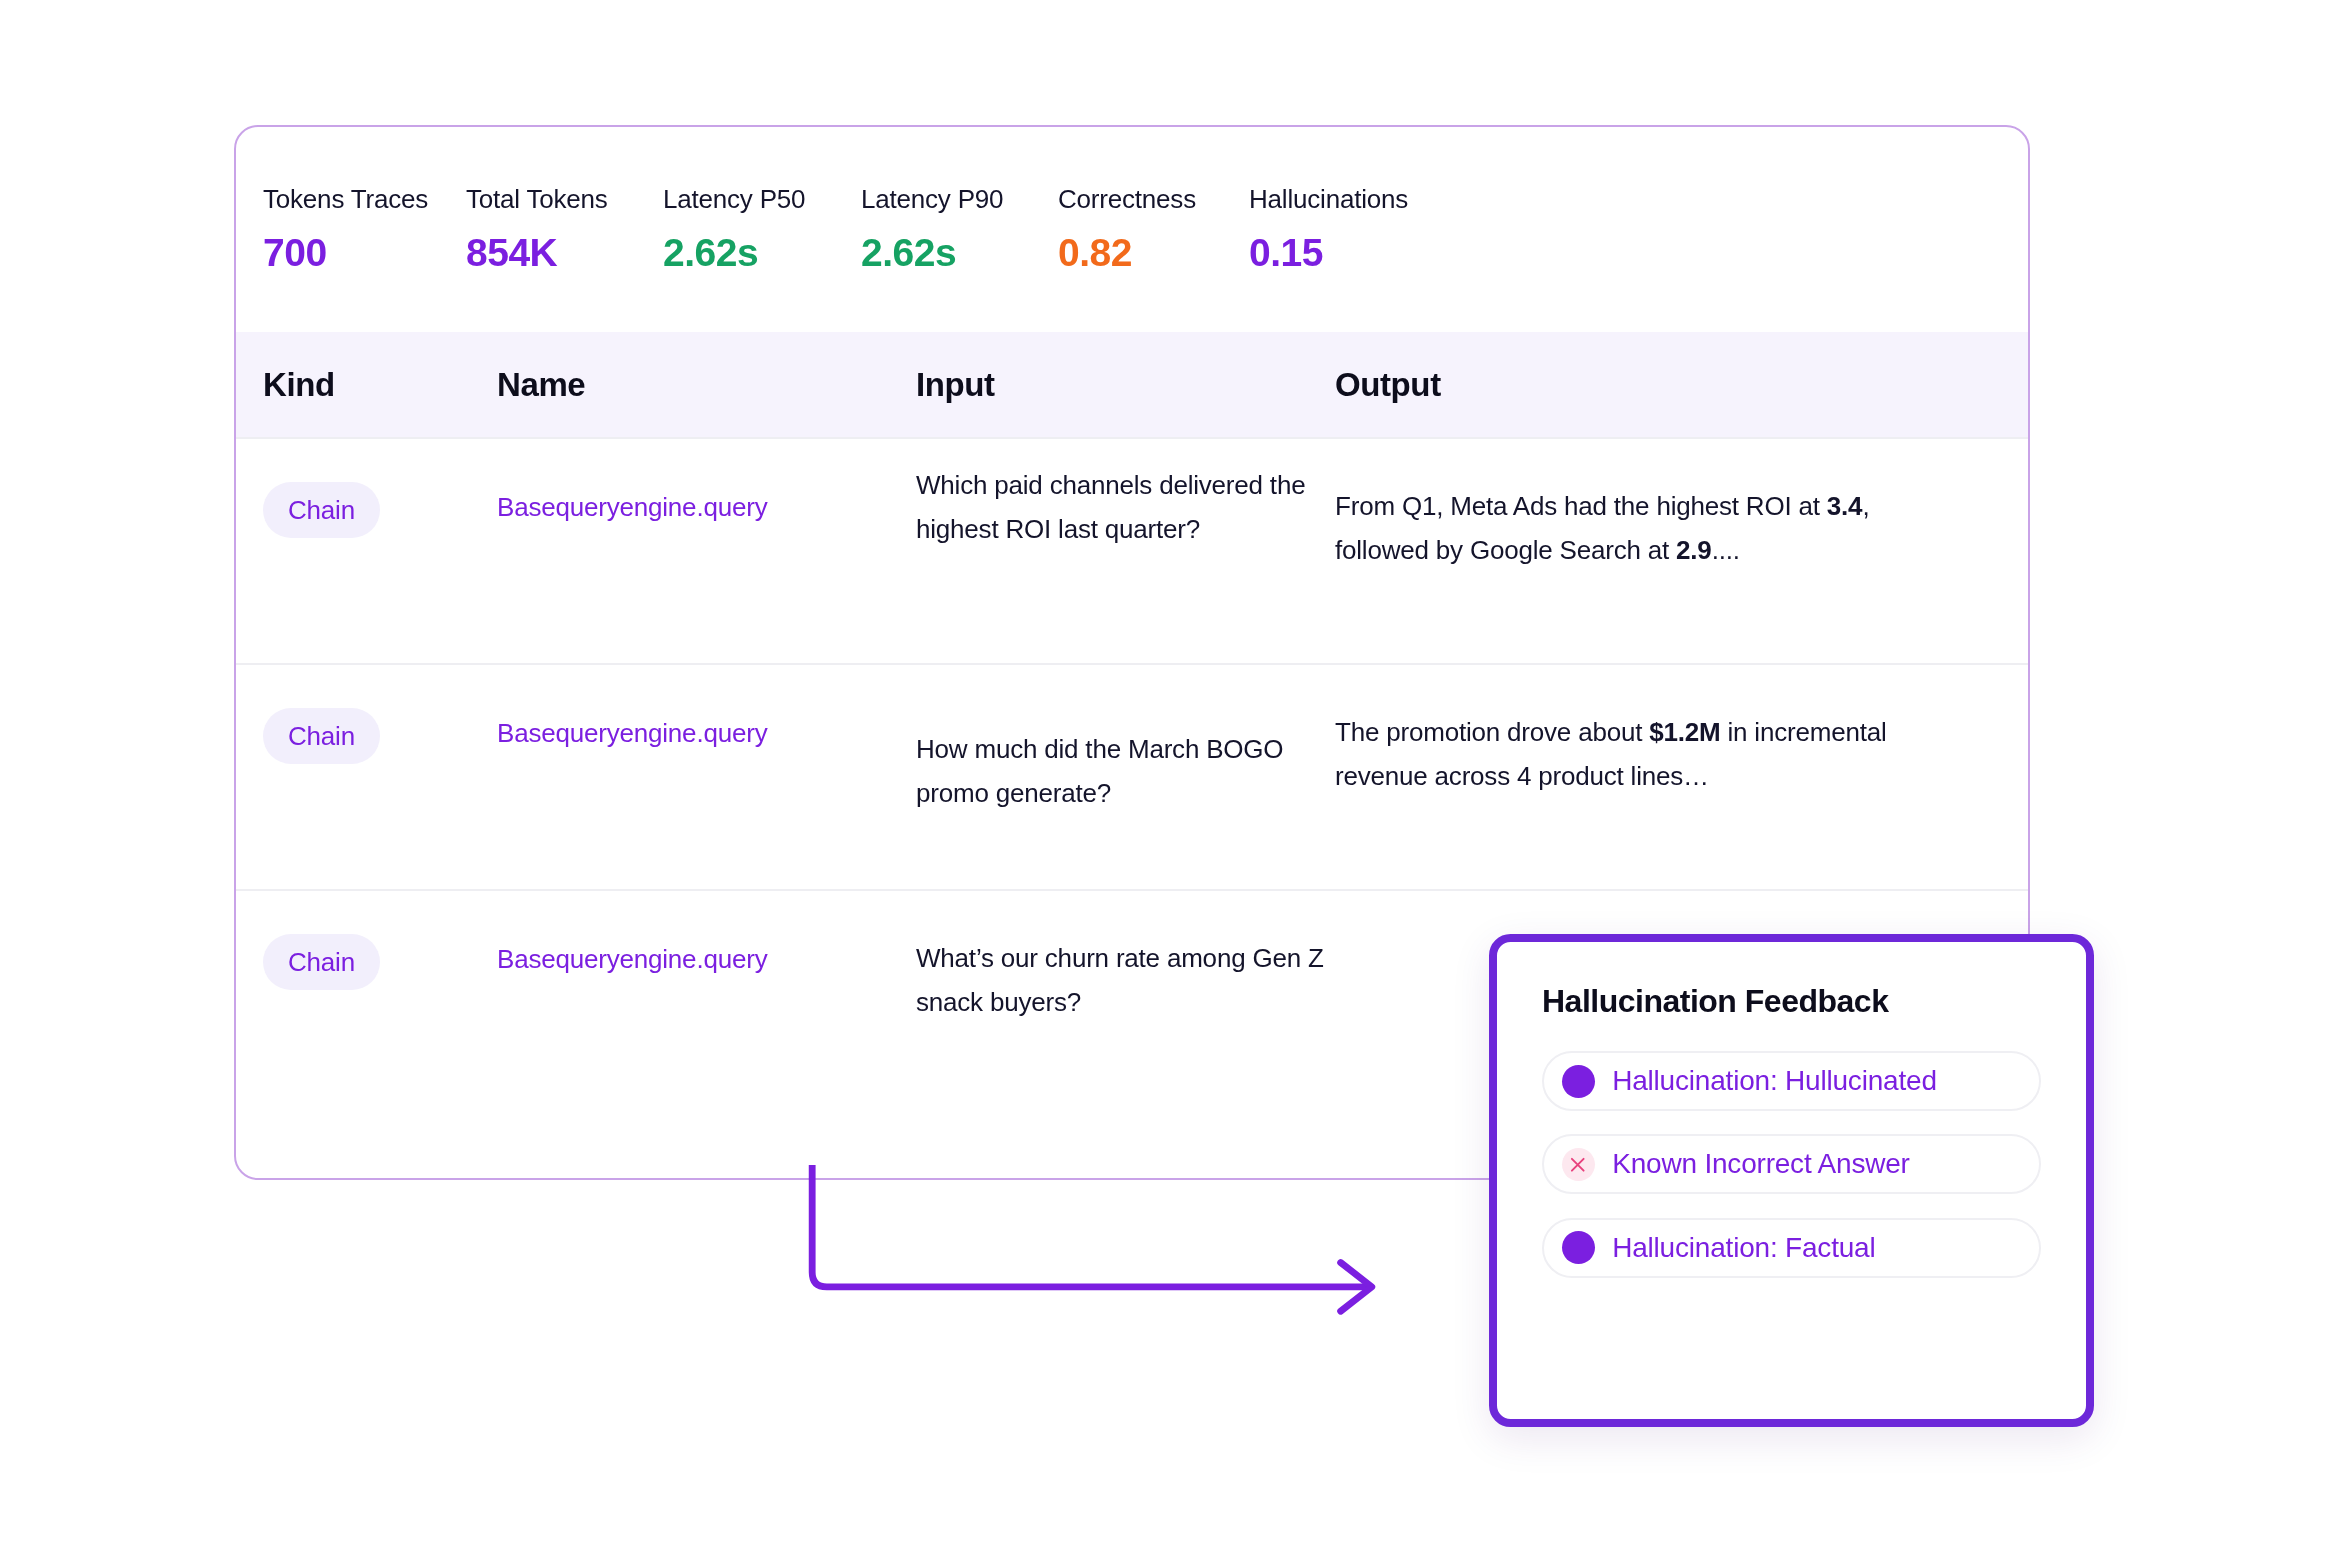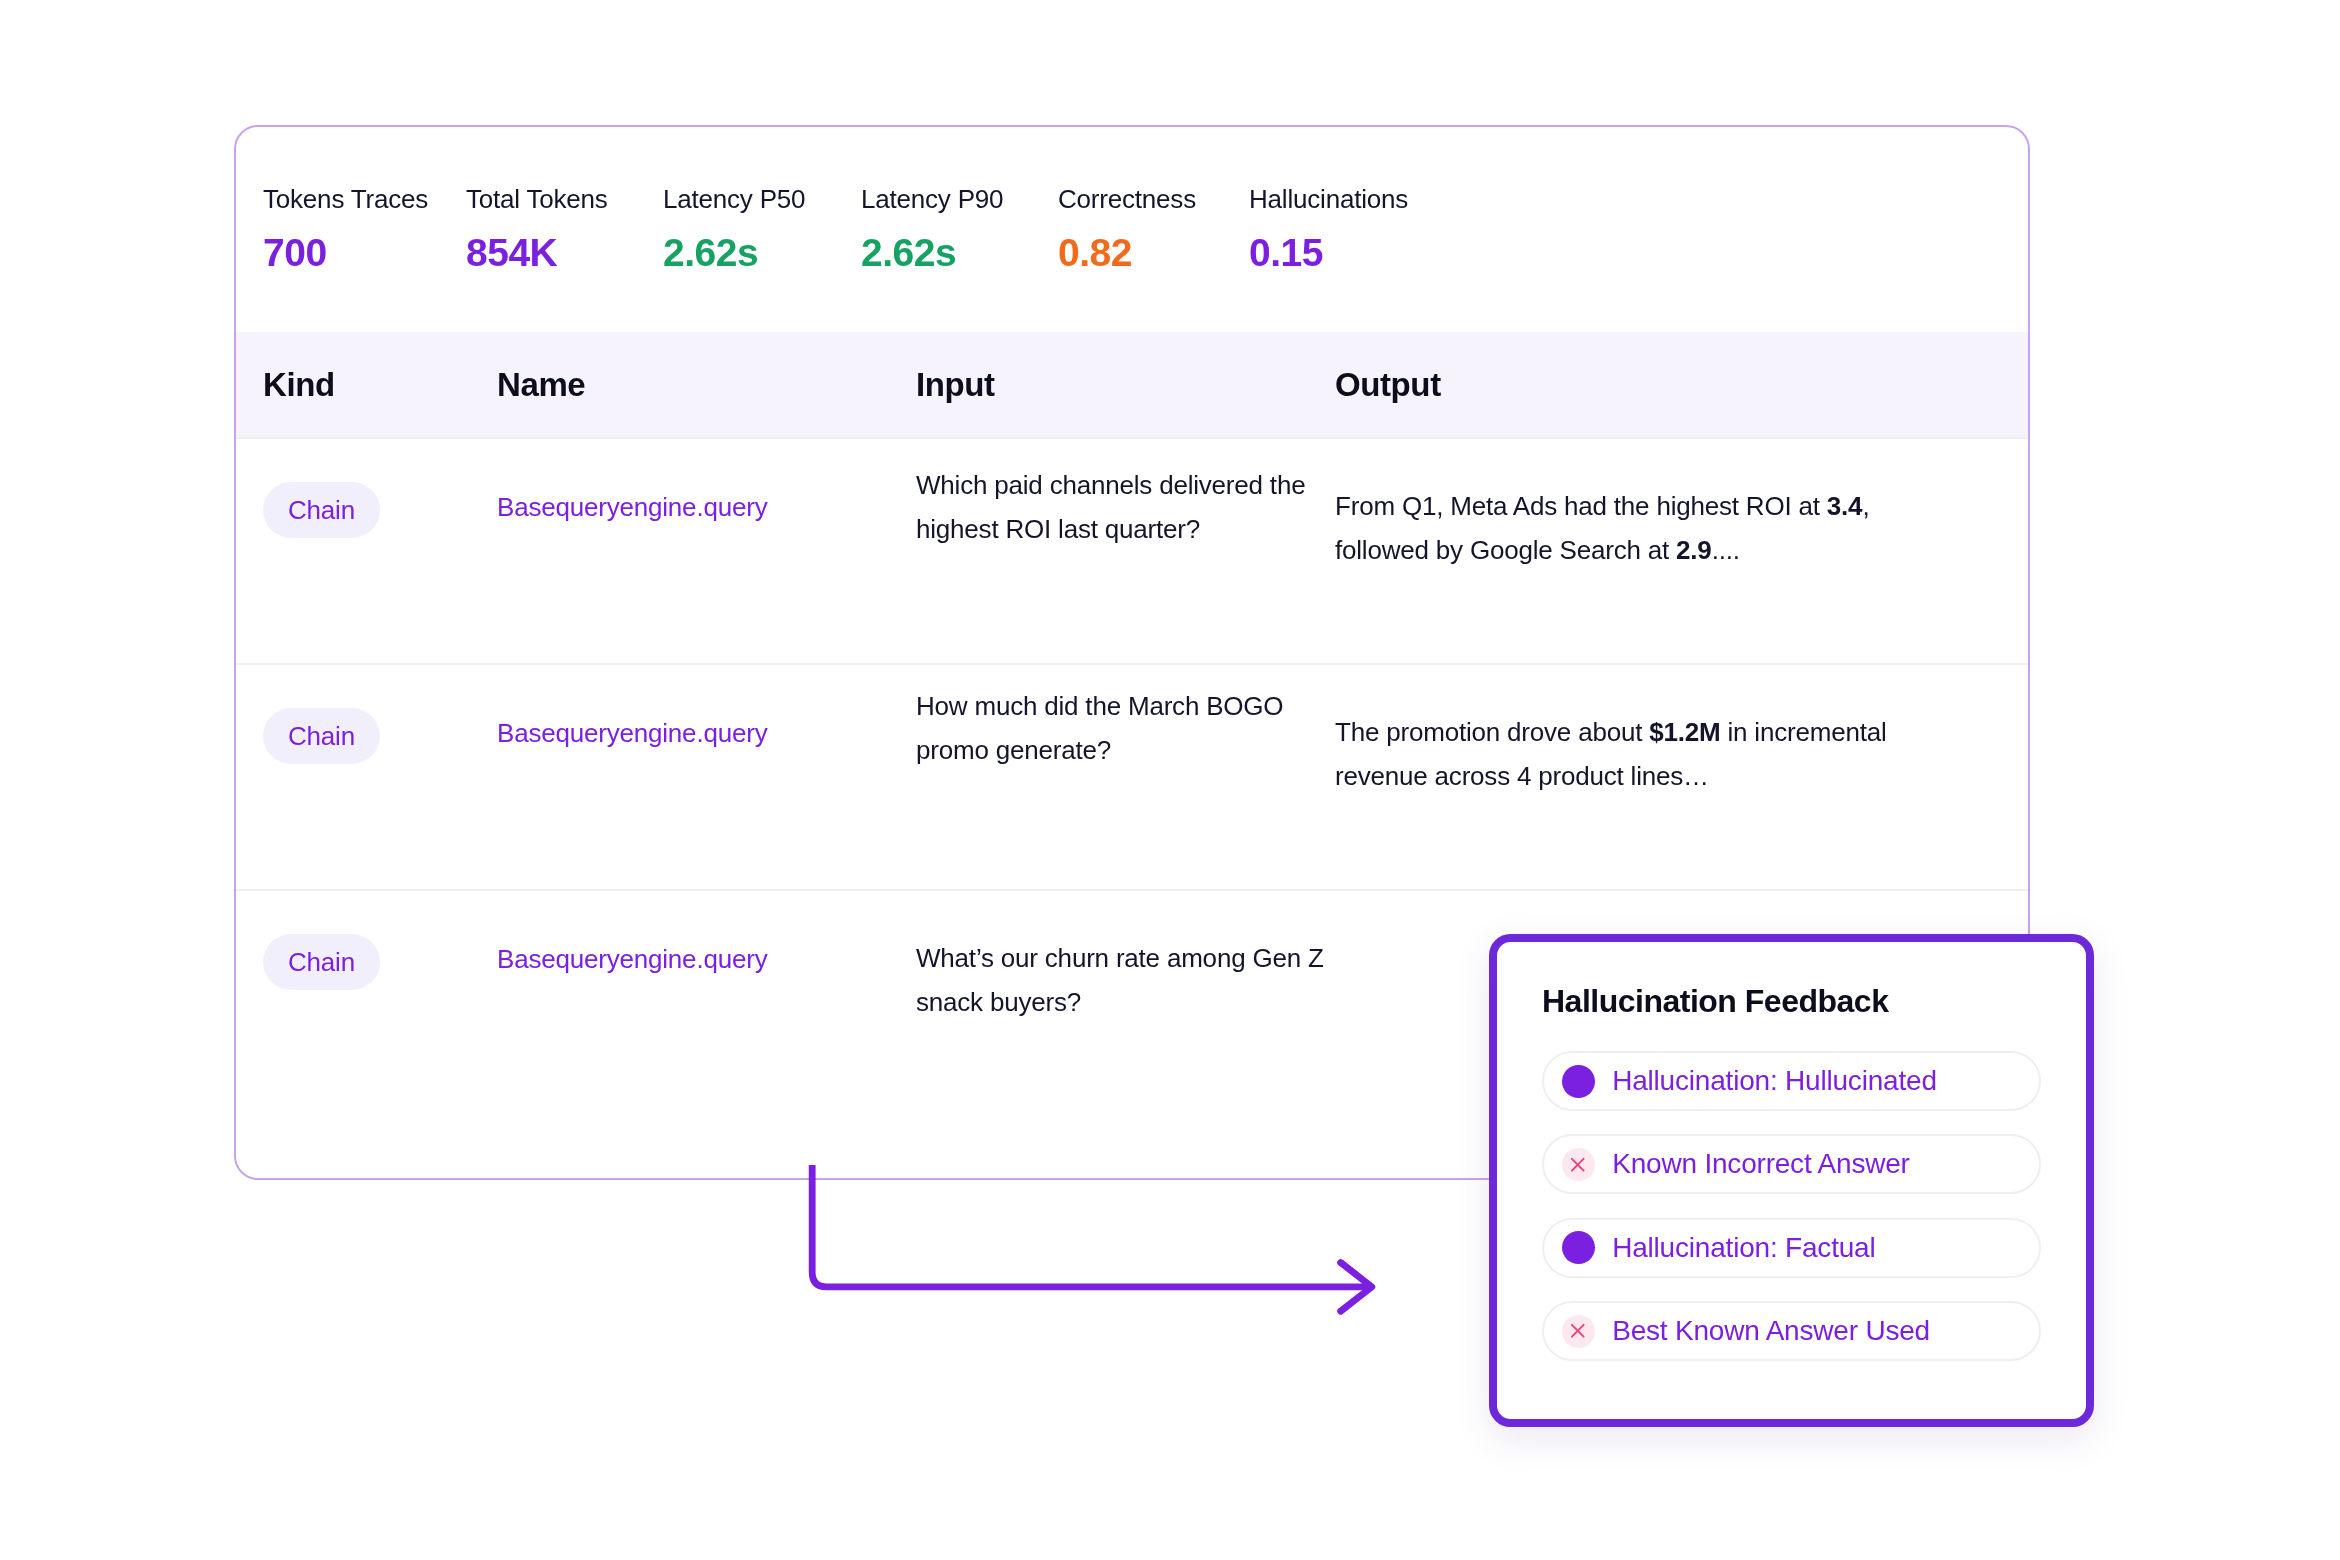--- a/index.html
+++ b/index.html
@@ -236,21 +236,21 @@
     </div>
   </div>
 
   <div class="trow">
     <div class="col-kind cell-pad">
       <span class="kind-badge">Chain</span>
     </div>
     <div class="col-name cell-pad" style="padding-top:53px">
       <span class="name-link">Basequeryengine.query</span>
     </div>
-    <div class="col-input cell-pad" style="padding-top:19px">
+    <div class="col-input cell-pad" style="padding-top:62px">
       <div class="body-text">How much did the March BOGO promo generate?</div>
     </div>
     <div class="col-output cell-pad" style="padding-top:45px">
       <div class="body-text"><span>The promotion drove about </span><b>$1.2M</b><span> in incremental revenue across 4 product lines…</span></div>
     </div>
   </div>
 
   <div class="trow">
     <div class="col-kind cell-pad">
       <span class="kind-badge">Chain</span>
@@ -288,22 +288,14 @@
       </svg>
     </span>
     <span class="fb-label">Known Incorrect Answer</span>
   </div>
 
   <div class="fb-item">
     <span class="fb-dot"></span>
     <span class="fb-label">Hallucination: Factual</span>
   </div>
 
-  <div class="fb-item">
-    <span class="fb-x">
-      <svg width="19.5" height="19.5" viewBox="0 0 20 20">
-        <path d="M4 4 L16 16 M16 4 L4 16" stroke="#e8417d" stroke-width="2" stroke-linecap="round"></path>
-      </svg>
-    </span>
-    <span class="fb-label">Best Known Answer Used</span>
-  </div>
 </div>
 
 
 </body></html>

